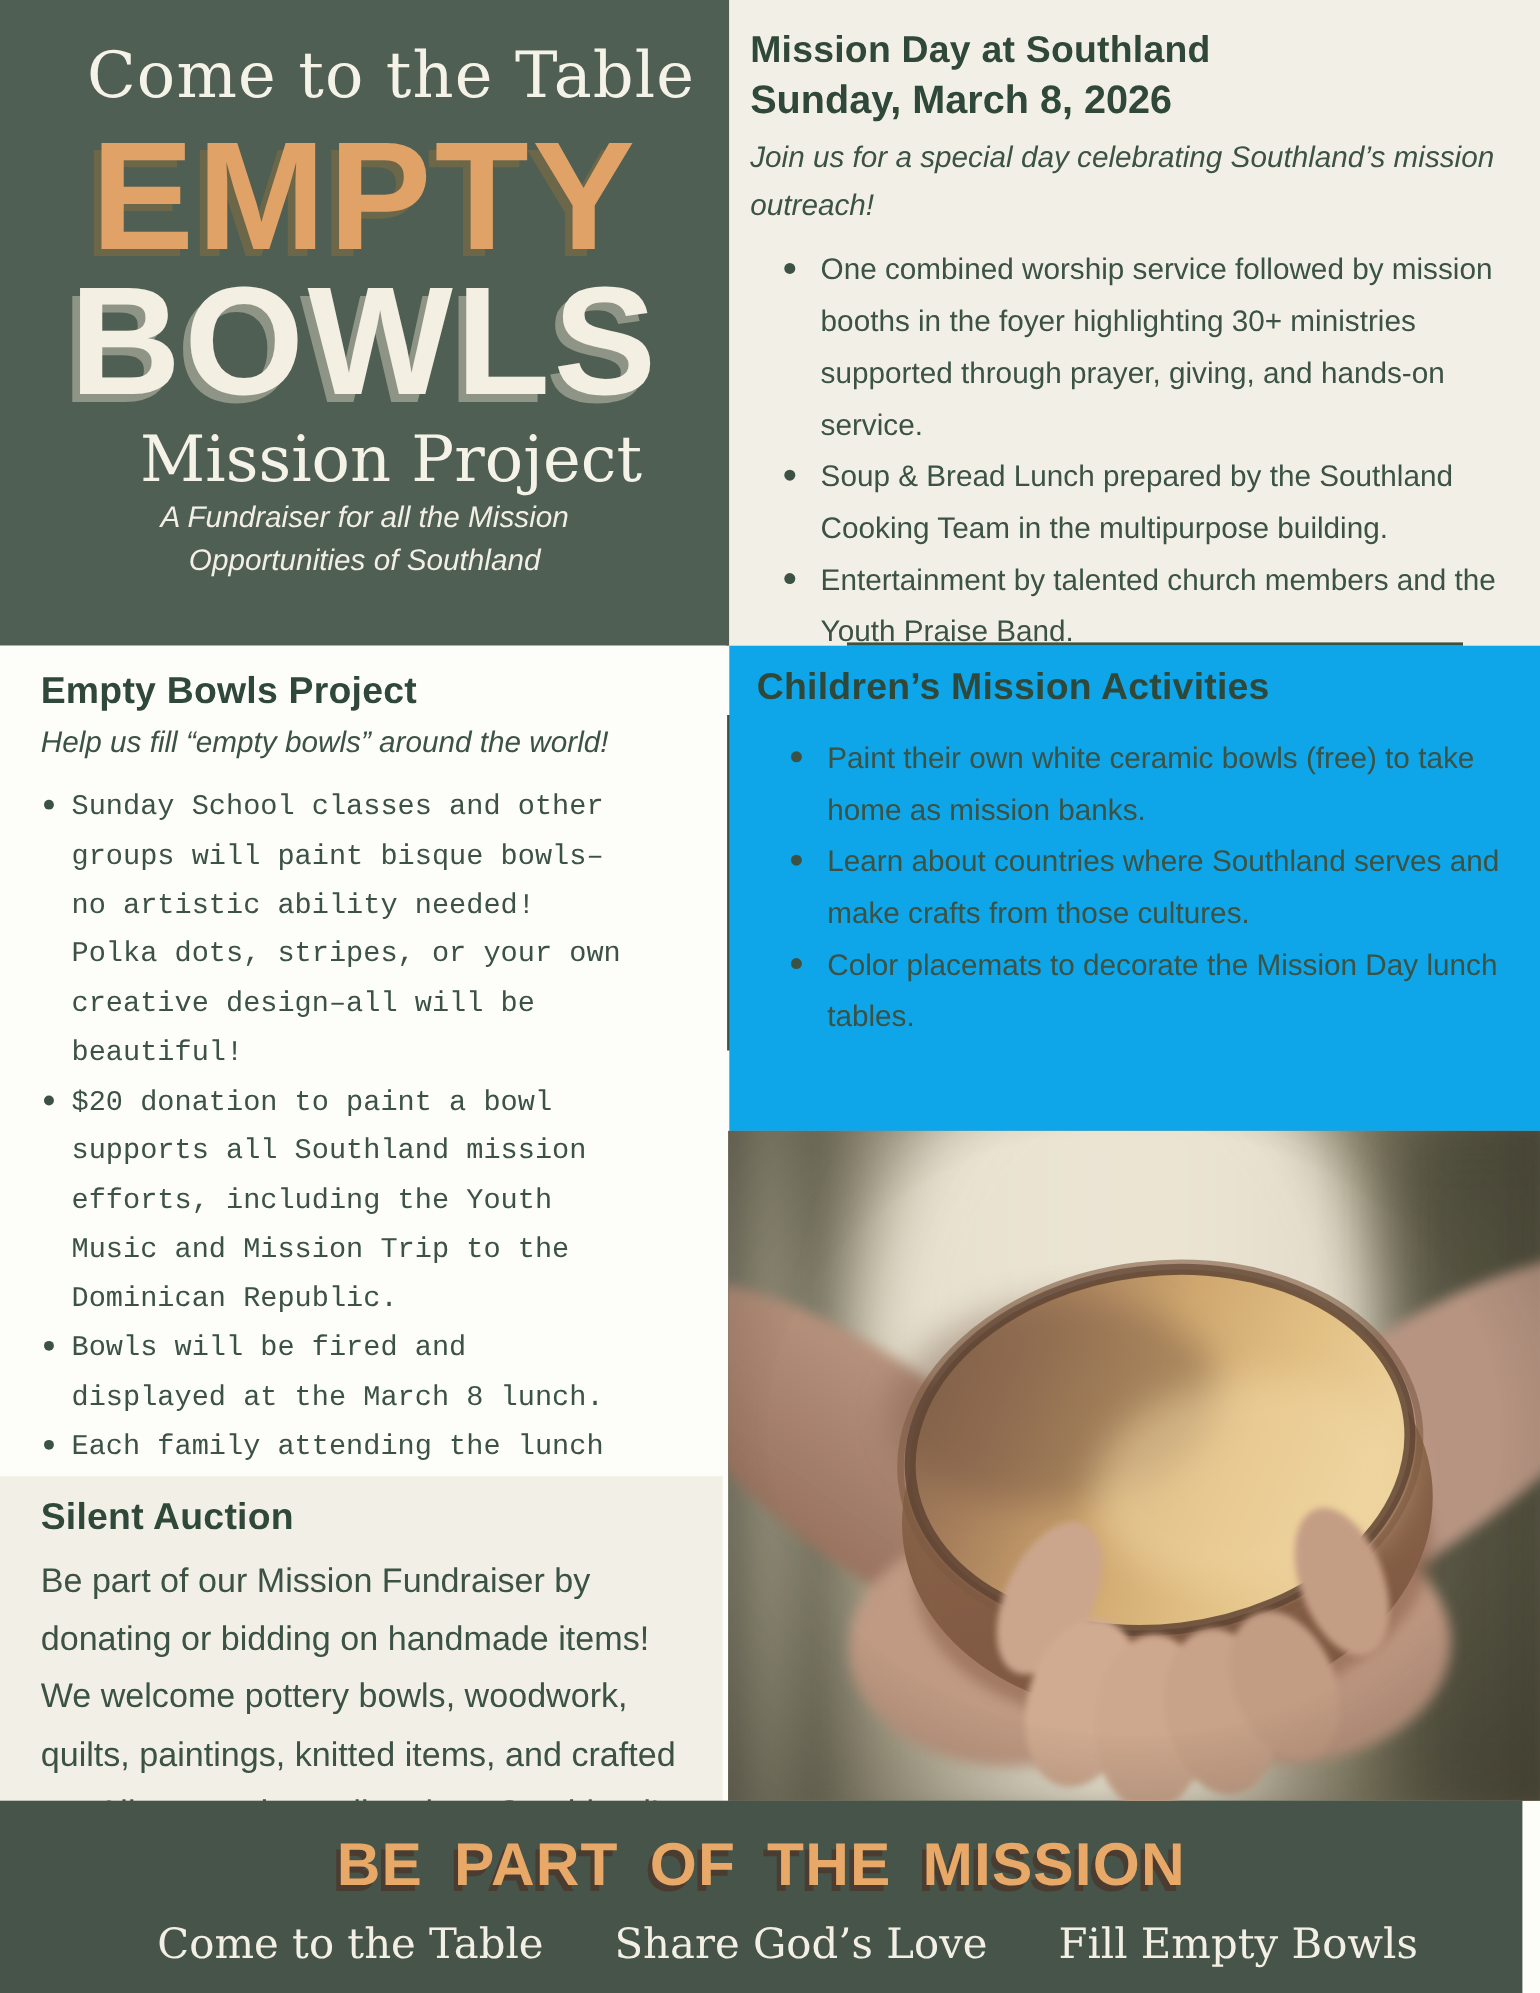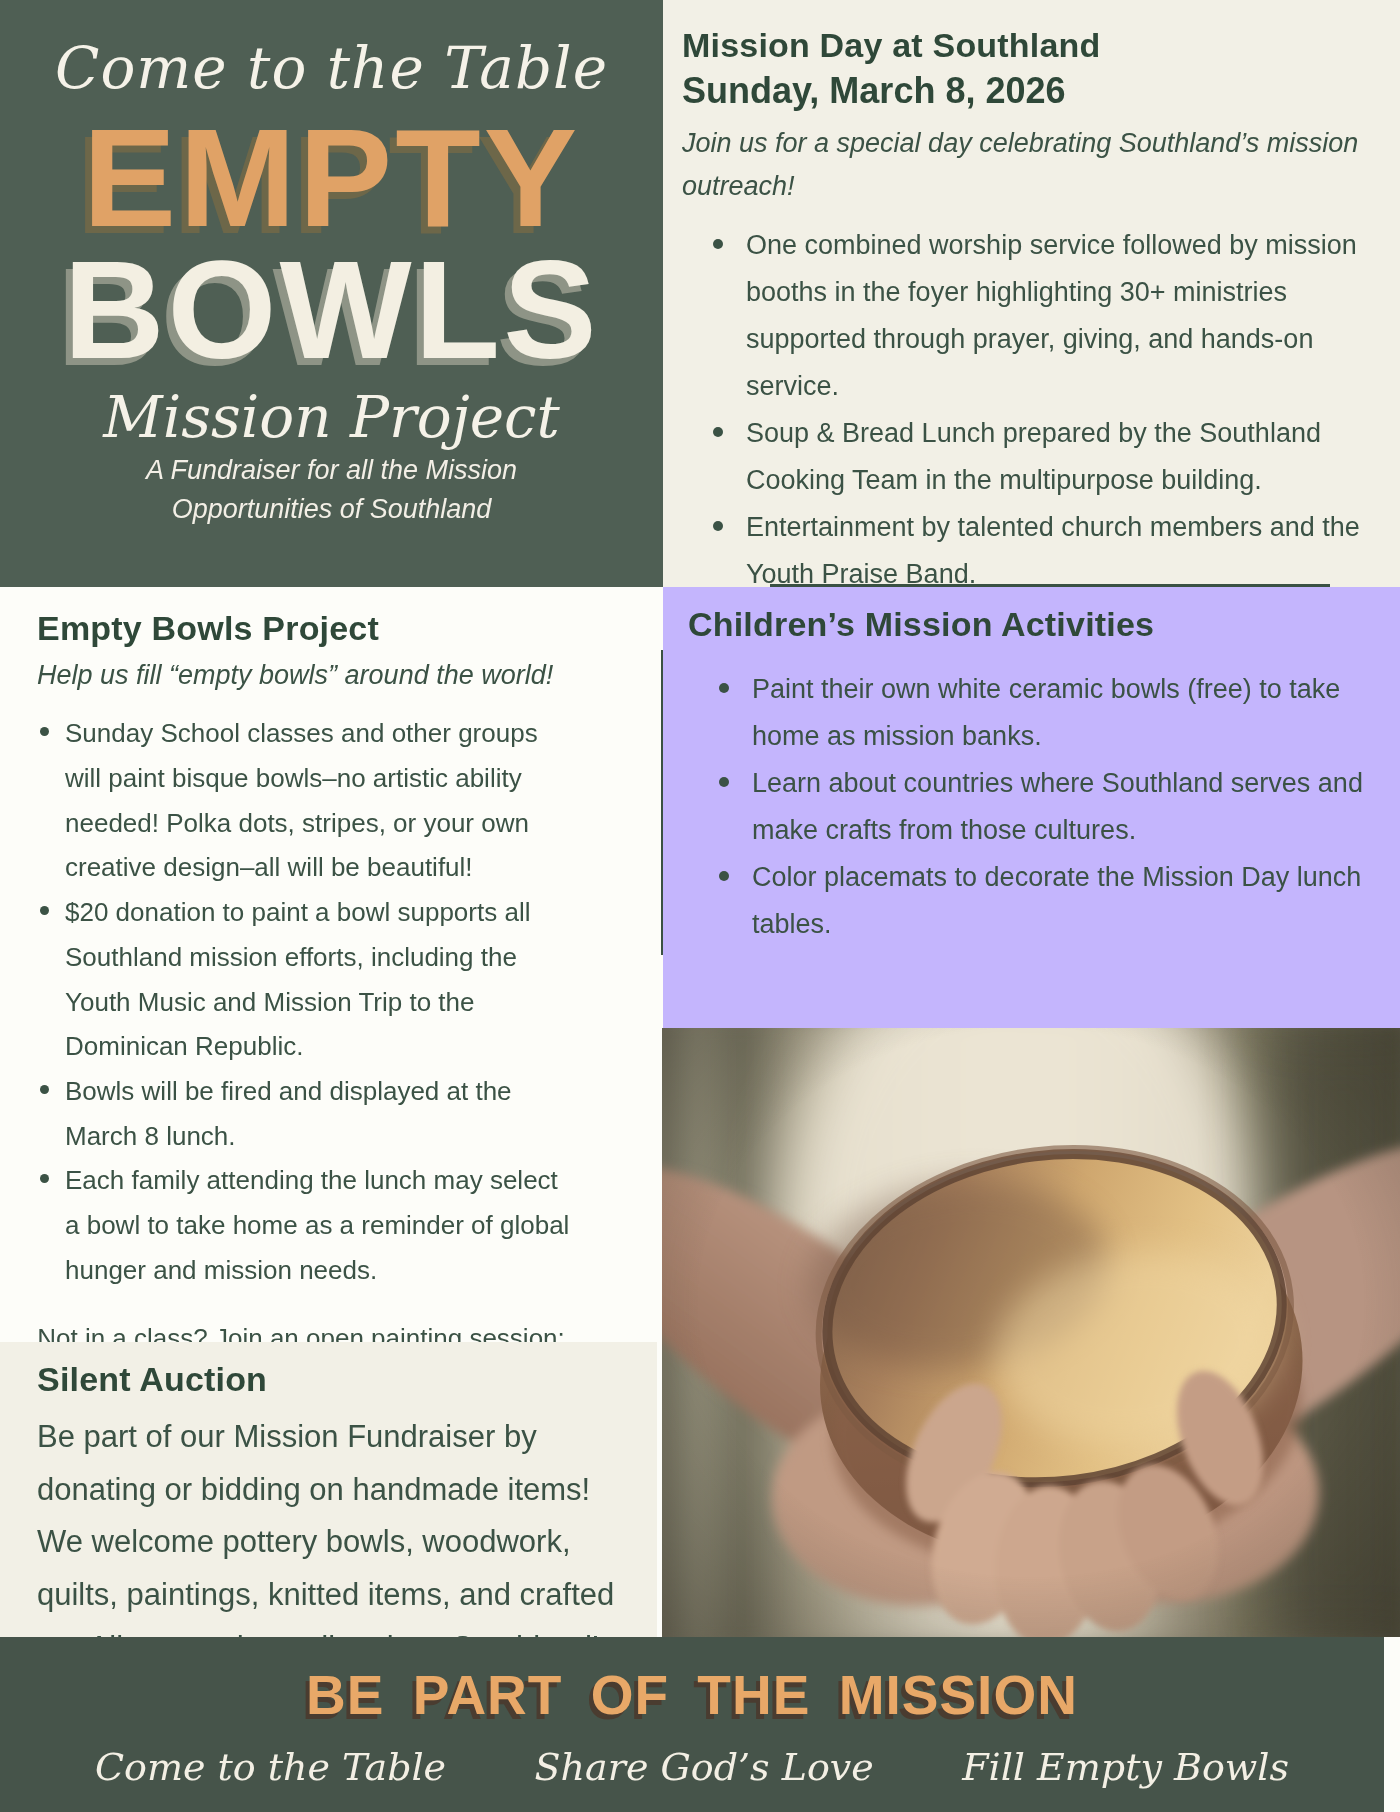--- a/index.html
+++ b/index.html
@@ -12,21 +12,21 @@
   }
   
   .hero{
     position:absolute;left:0;top:0;width:663px;height:587px;
     background:#4f5f54;
     display:flex;flex-direction:column;align-items:center;
     text-align:center;
   }
   .script{
     font-family:"DejaVu Serif", serif;
-    font-style:italic;
+    margin-left:48px;
   }
   .hero-script-top{
     margin-top:34px;font-size:58px;color:#f5f2e8;letter-spacing:1px;
   }
   .hero-title{
     font-weight:800;font-size:140px;line-height:.94;letter-spacing:3px;
   }
   .hero-title.empty{
     margin-top:10px;color:#e0a266;
     text-shadow:-7px 7px 0 #6d6749;
@@ -77,40 +77,40 @@
   .divider-vert{left:661px;top:650px;width:3px;height:305px;}
   .divider-left{left:67px;top:1336px;width:446px;height:3px;}
   
   .mid-left{
     position:absolute;left:0;top:587px;width:660px;height:755px;
     background:#fdfdf9;
     padding:22px 0 0 37px;box-sizing:border-box;
   }
   .mid-left .intro{margin-top:6px;}
   .mid-left ul.blist{width:540px;font-size:26px;}
-  .mid-left ul.blist li{font-size:26px;line-height:1.72;}
+  .mid-left ul.blist li{font-size:26px;line-height:1.72;font-family:Liberation Mono, monospace;}
   .note{
     margin-top:30px;width:528px;text-align:center;
   }
   .note-line1{font-size:26px;color:#3b5245;}
   .note-line2{font-size:26px;font-weight:700;color:#2f4839;margin-top:4px;}
   
   .silent{
     position:absolute;left:0;top:1342px;width:657px;height:316px;
     background:#f2f0e6;
     padding:18px 0 0 37px;box-sizing:border-box;
   }
   .silent p{
     margin:0;font-size:31px;line-height:1.7;width:608px;color:#3b5245;
   }
   .silent p.first{margin-top:12px;}
   
   .mid-right{
     position:absolute;left:663px;top:587px;width:737px;height:480px;
-    background:#c4b5fd;
+    background:#0ea5e9;
     padding:18px 20px 0 25px;box-sizing:border-box;
   }
   .mid-right .intro{margin-top:10px;max-width:560px;}
   .mid-right ul.blist{margin-top:22px;}
   
   .photo{
     position:absolute;left:662px;top:1028px;width:738px;height:609px;
     overflow:hidden;background:#8a8573;
   }
   .photo svg{display:block;width:738px;height:609px;}

